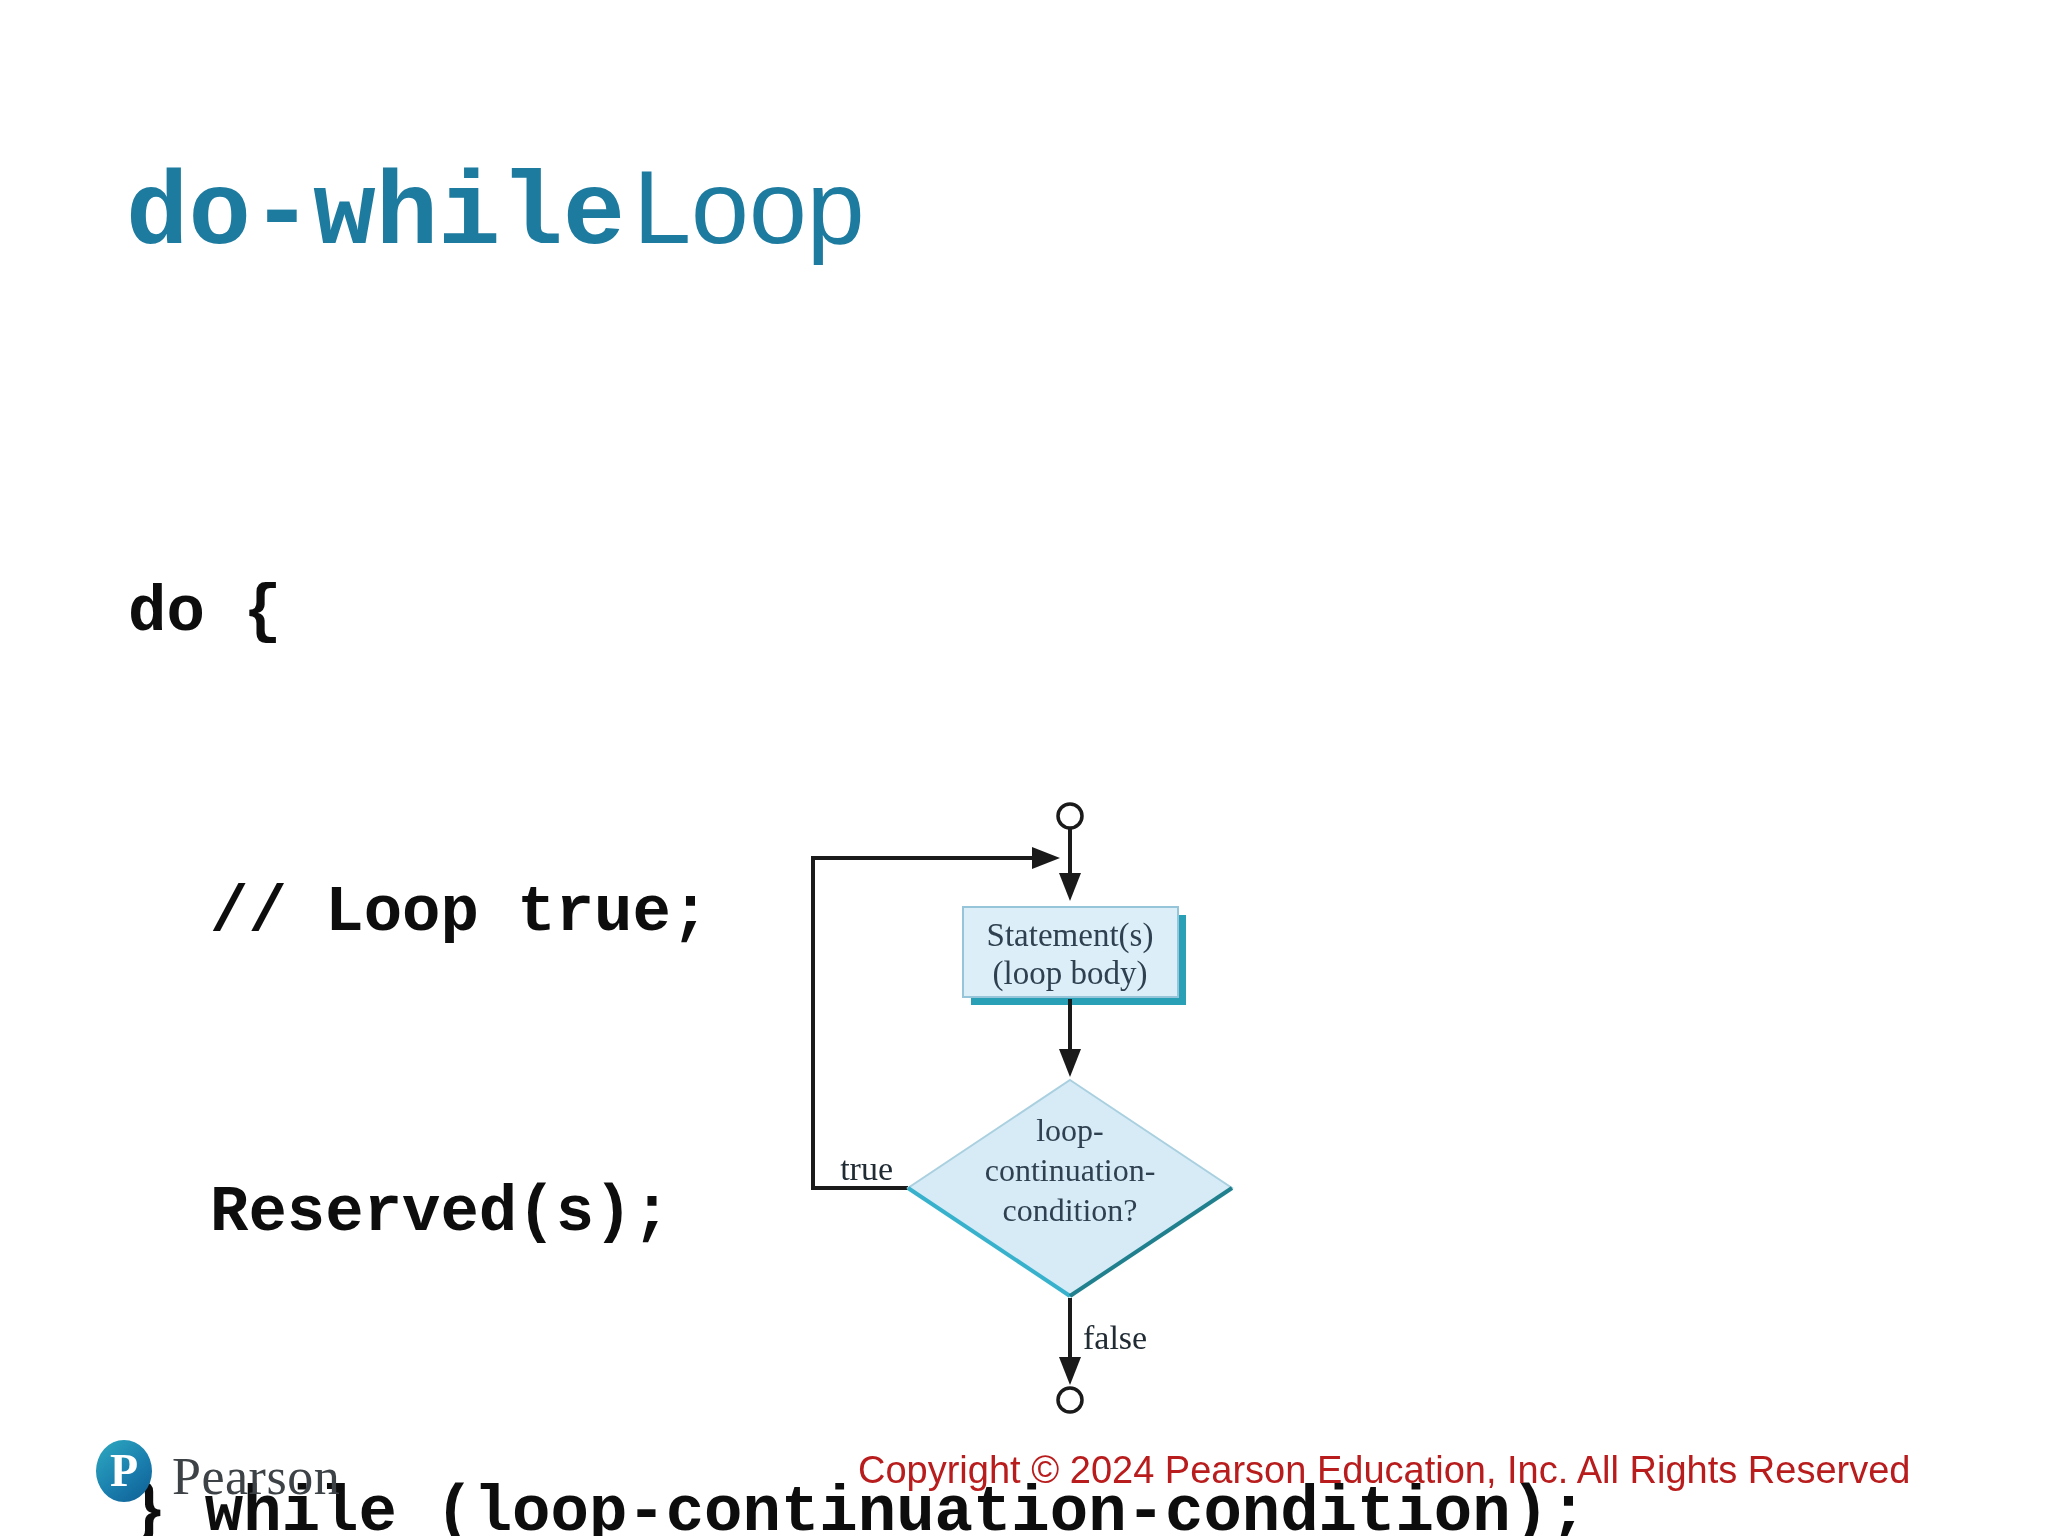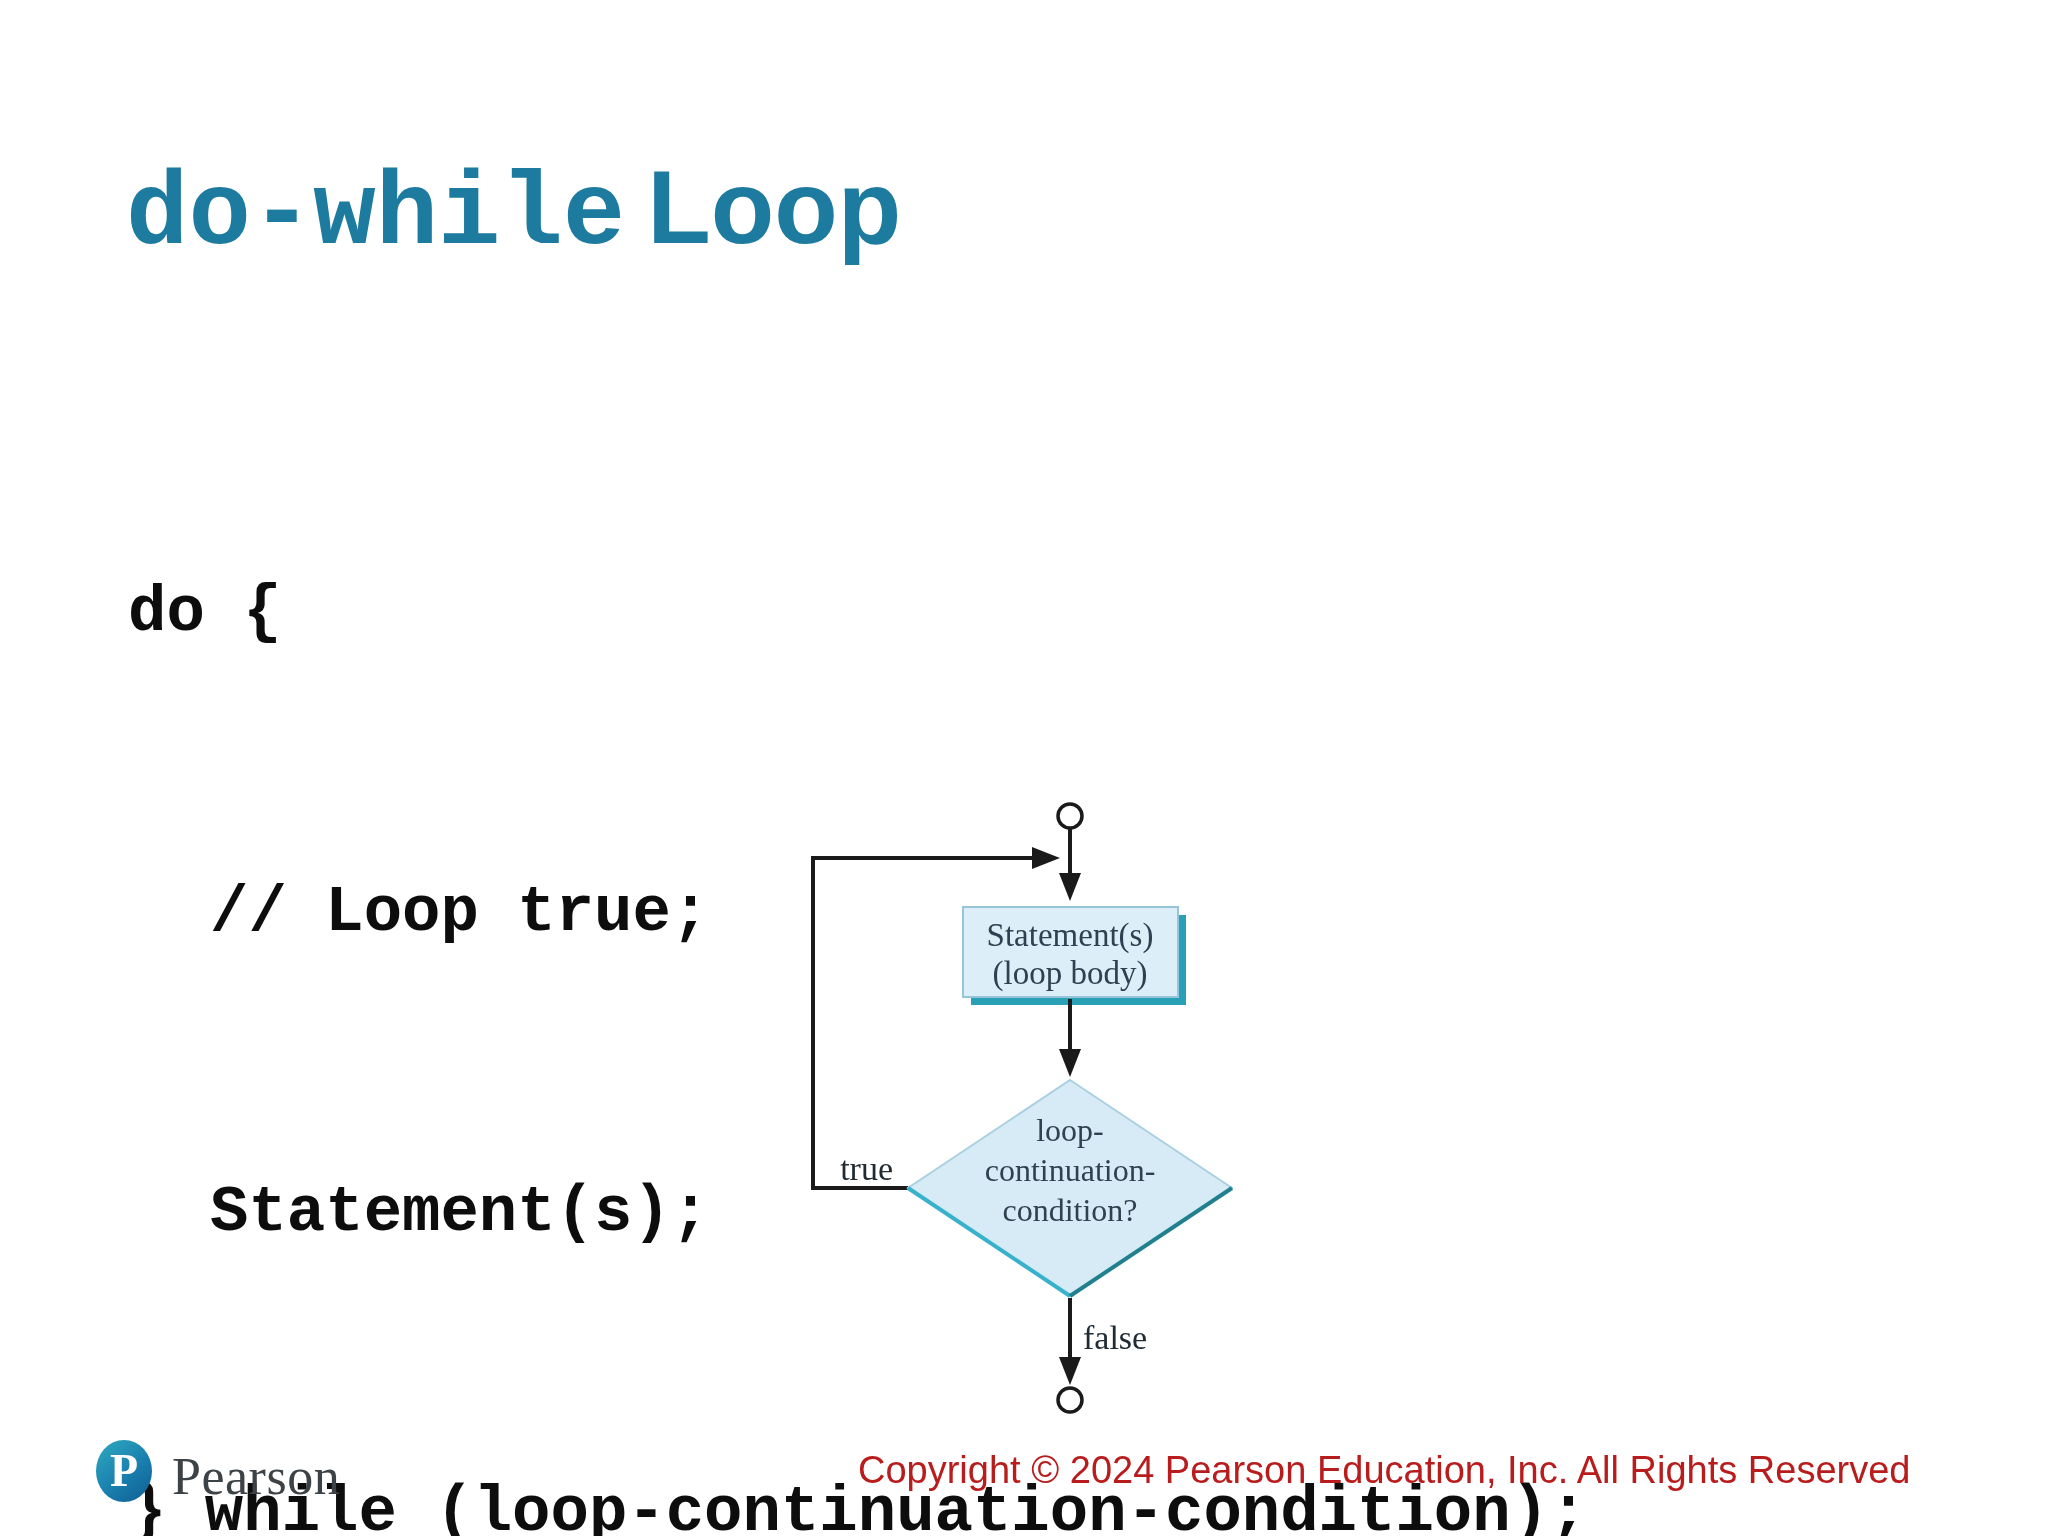--- a/index.html
+++ b/index.html
@@ -8,22 +8,22 @@
     font-family:"Liberation Sans",sans-serif;
   }
   
   .title{
     position:absolute;left:126px;top:155px;line-height:1;white-space:nowrap;
   }
   .title-keyword{
     font-family:"Liberation Mono",monospace;font-weight:bold;font-size:104px;color:#1e7ba0;
   }
   .title-word{
-    font-family:"Liberation Sans",sans-serif;font-weight:bold;font-size:104px;color:#1e7ba0;
-    margin-left:22px;
+    font-family:"Liberation Sans",sans-serif;font-weight:normal;font-size:104px;color:#1e7ba0;
+    margin-left:8px;
   }
   
   .code{
     position:absolute;left:128px;top:363px;
     font-family:"Liberation Mono",monospace;font-weight:bold;font-size:64px;color:#0d0d0d;
     line-height:100px;white-space:pre;
   }
   .code .indent{padding-left:82px;}
   
   .flowchart{position:absolute;left:750px;top:780px;width:570px;height:660px;}
@@ -52,21 +52,21 @@
 
 <div class="slide">
 
   <div class="title">
     <span class="title-keyword">do-while</span><span class="title-word">Loop</span>
   </div>
 
   <div class="code">
     <div class="code-line">do {</div>
     <div class="code-line indent">// Loop true;</div>
-    <div class="code-line indent">Statement(s);</div>
+    <div class="code-line indent">Reserved(s);</div>
     <div class="code-line">} while (loop-continuation-condition);</div>
   </div>
 
   <svg class="flowchart" viewBox="750 780 570 660" xmlns="http://www.w3.org/2000/svg">
 
     <circle cx="1070" cy="816" r="12" fill="#ffffff" stroke="#1a1a1a" stroke-width="3.5"></circle>
 
     <line x1="1070" y1="829" x2="1070" y2="876" stroke="#1a1a1a" stroke-width="4"></line>
     <polygon points="1059,873 1081,873 1070,901" fill="#1a1a1a"></polygon>
 

